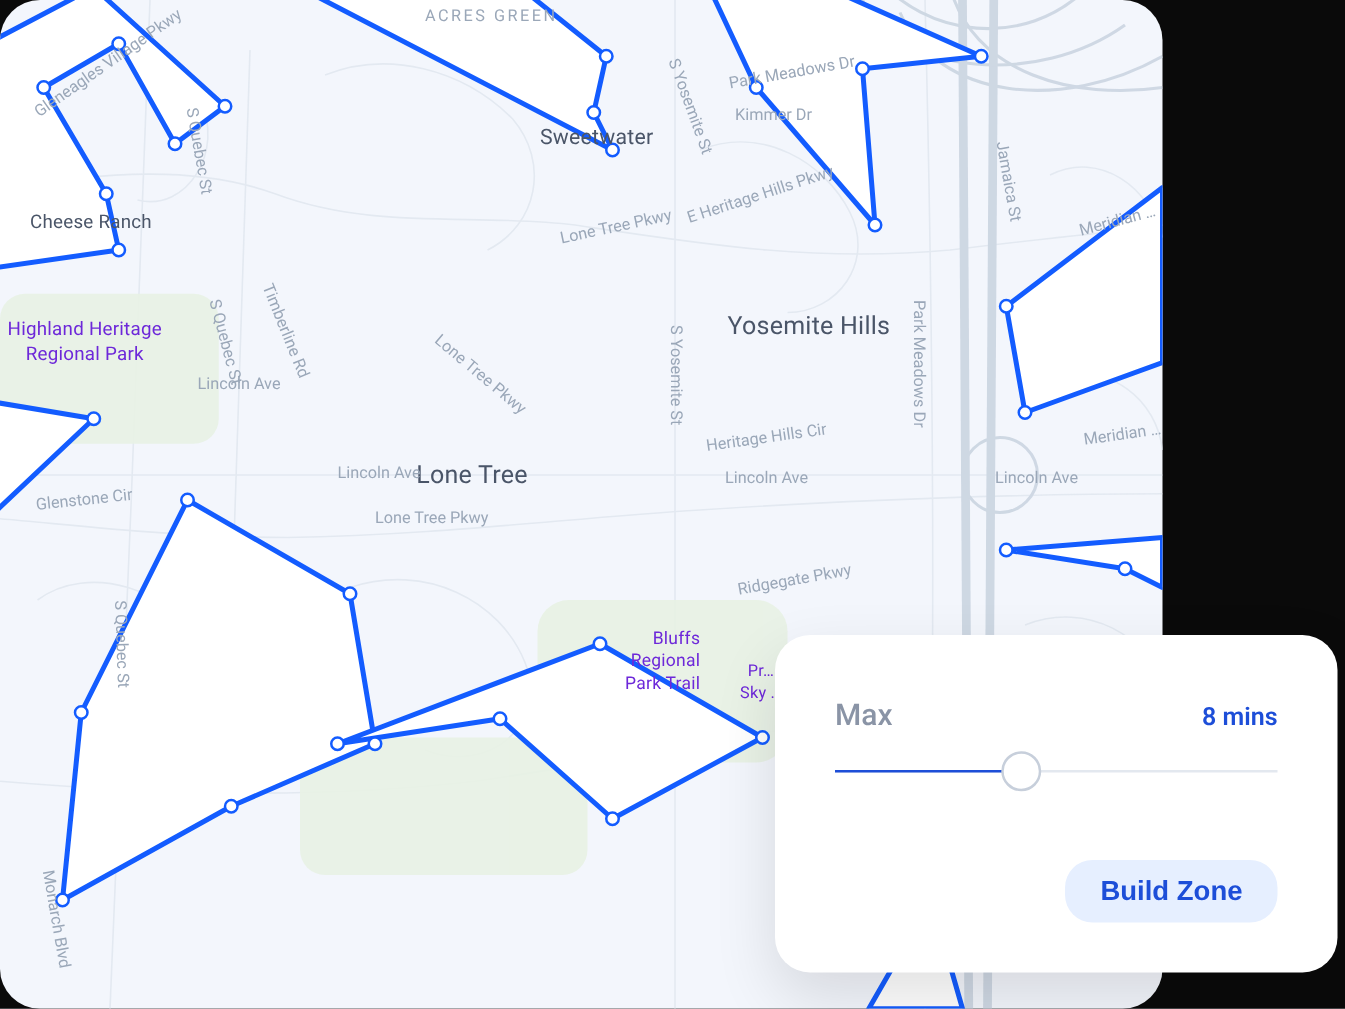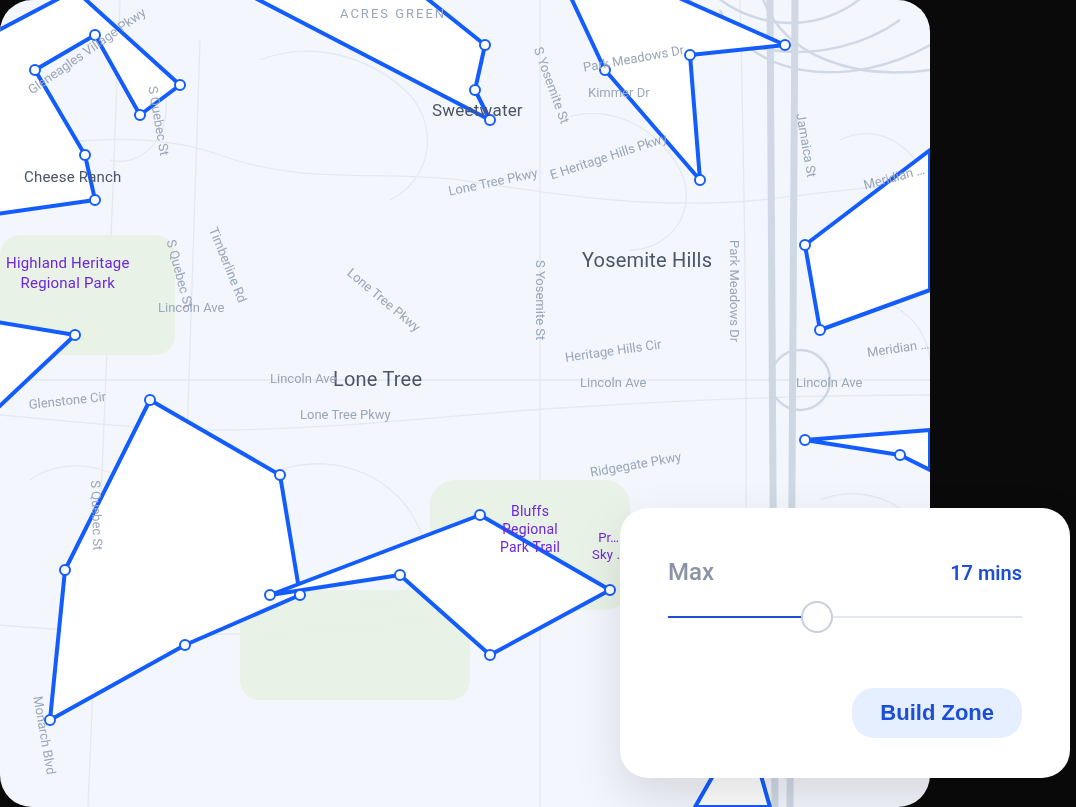--- a/index.html
+++ b/index.html
@@ -228,21 +228,21 @@
     <div class="area-label top-neighborhood" style="left:340px; top:6px;">ACRES GREEN</div>
     <div class="area-label large-area" style="left:582px; top:248px;">Yosemite Hills</div>
     <div class="area-label large-area" style="left:333px; top:367px;">Lone Tree</div>
     <div class="area-label" style="left:432px; top:100px;">Sweetwater</div>
     <div class="area-label" style="left:24px; top:168px; font-size:15px;">Cheese Ranch</div>
 
     <div class="area-label park-label" style="left:6px; top:254px;">
       <span style="white-space:pre-line; display:block;">Highland Heritage
 Regional Park</span>
     </div>
-    <div class="area-label park-label" style="left:500px; top:502px; font-size:14px;">
+    <div class="area-label park-label" style="left:500px; top:502px; font-size:14px;text-align:right;">
       <span style="white-space:pre-line; display:block;">Bluffs
 Regional
 Park Trail</span>
     </div>
     <div class="area-label park-label" style="left:592px; top:530px; font-size:13px;">
       <span style="white-space:pre-line; display:block;">Pr…
 Sky …</span>
     </div>
 
     <div class="road-label rot" style="left:25px; top:85px; transform:rotate(-35deg);">Gleneagles Village Pkwy</div>
@@ -269,21 +269,21 @@
     <div class="road-label rot" style="left:45px; top:695px; transform:rotate(80deg);">Monarch Blvd</div>
     <div class="road-label rot" style="left:808px; top:112px; transform:rotate(80deg);">Jamaica St</div>
     <div class="road-label rot" style="left:862px; top:178px; transform:rotate(-15deg);">Meridian …</div>
     <div class="road-label rot" style="left:866px; top:345px; transform:rotate(-8deg);">Meridian …</div>
   </div>
 </div>
 
 <div class="panel">
   <div class="slider-row">
     <div class="slider-label">Max</div>
-    <div class="slider-value">17 mins</div>
+    <div class="slider-value">8 mins</div>
   </div>
   <div class="slider-track">
     <div class="slider-line"></div>
     <div class="slider-fill" id="slider-fill" style="width: 42%;"></div>
     <div class="slider-thumb" id="slider-thumb" style="left: 42%;"></div>
   </div>
   <button class="build-btn">Build Zone</button>
 </div>
 
 </body></html>

